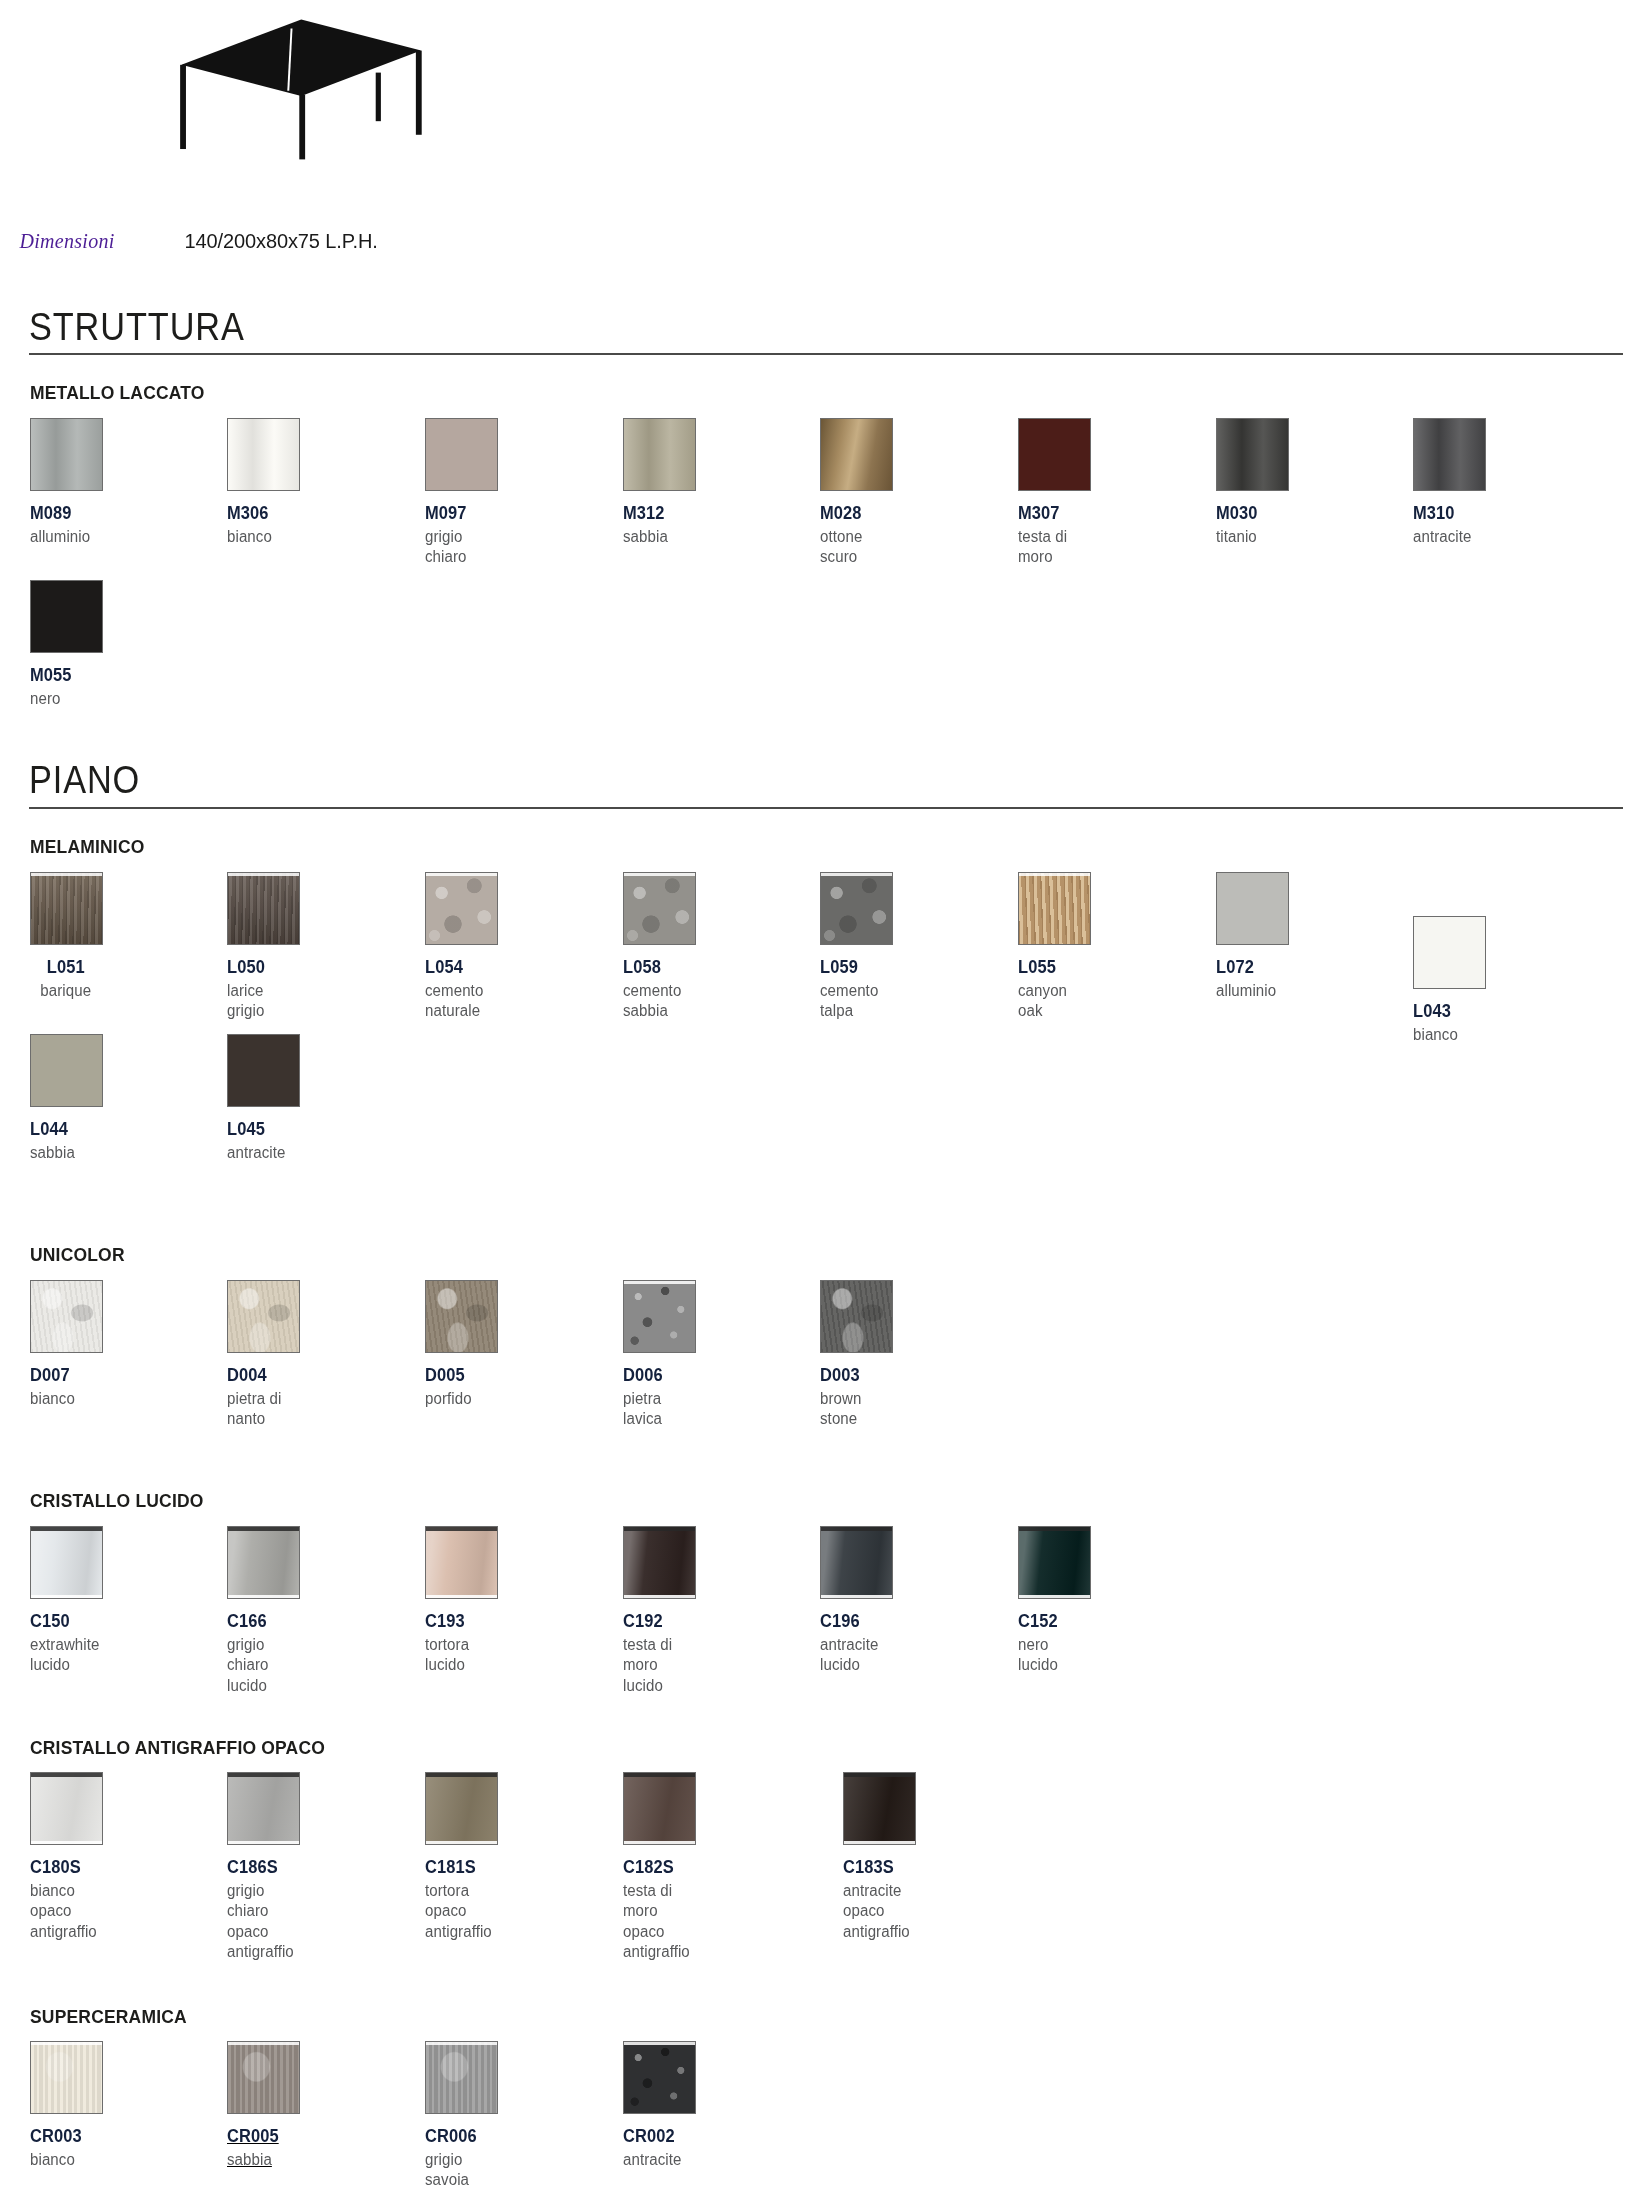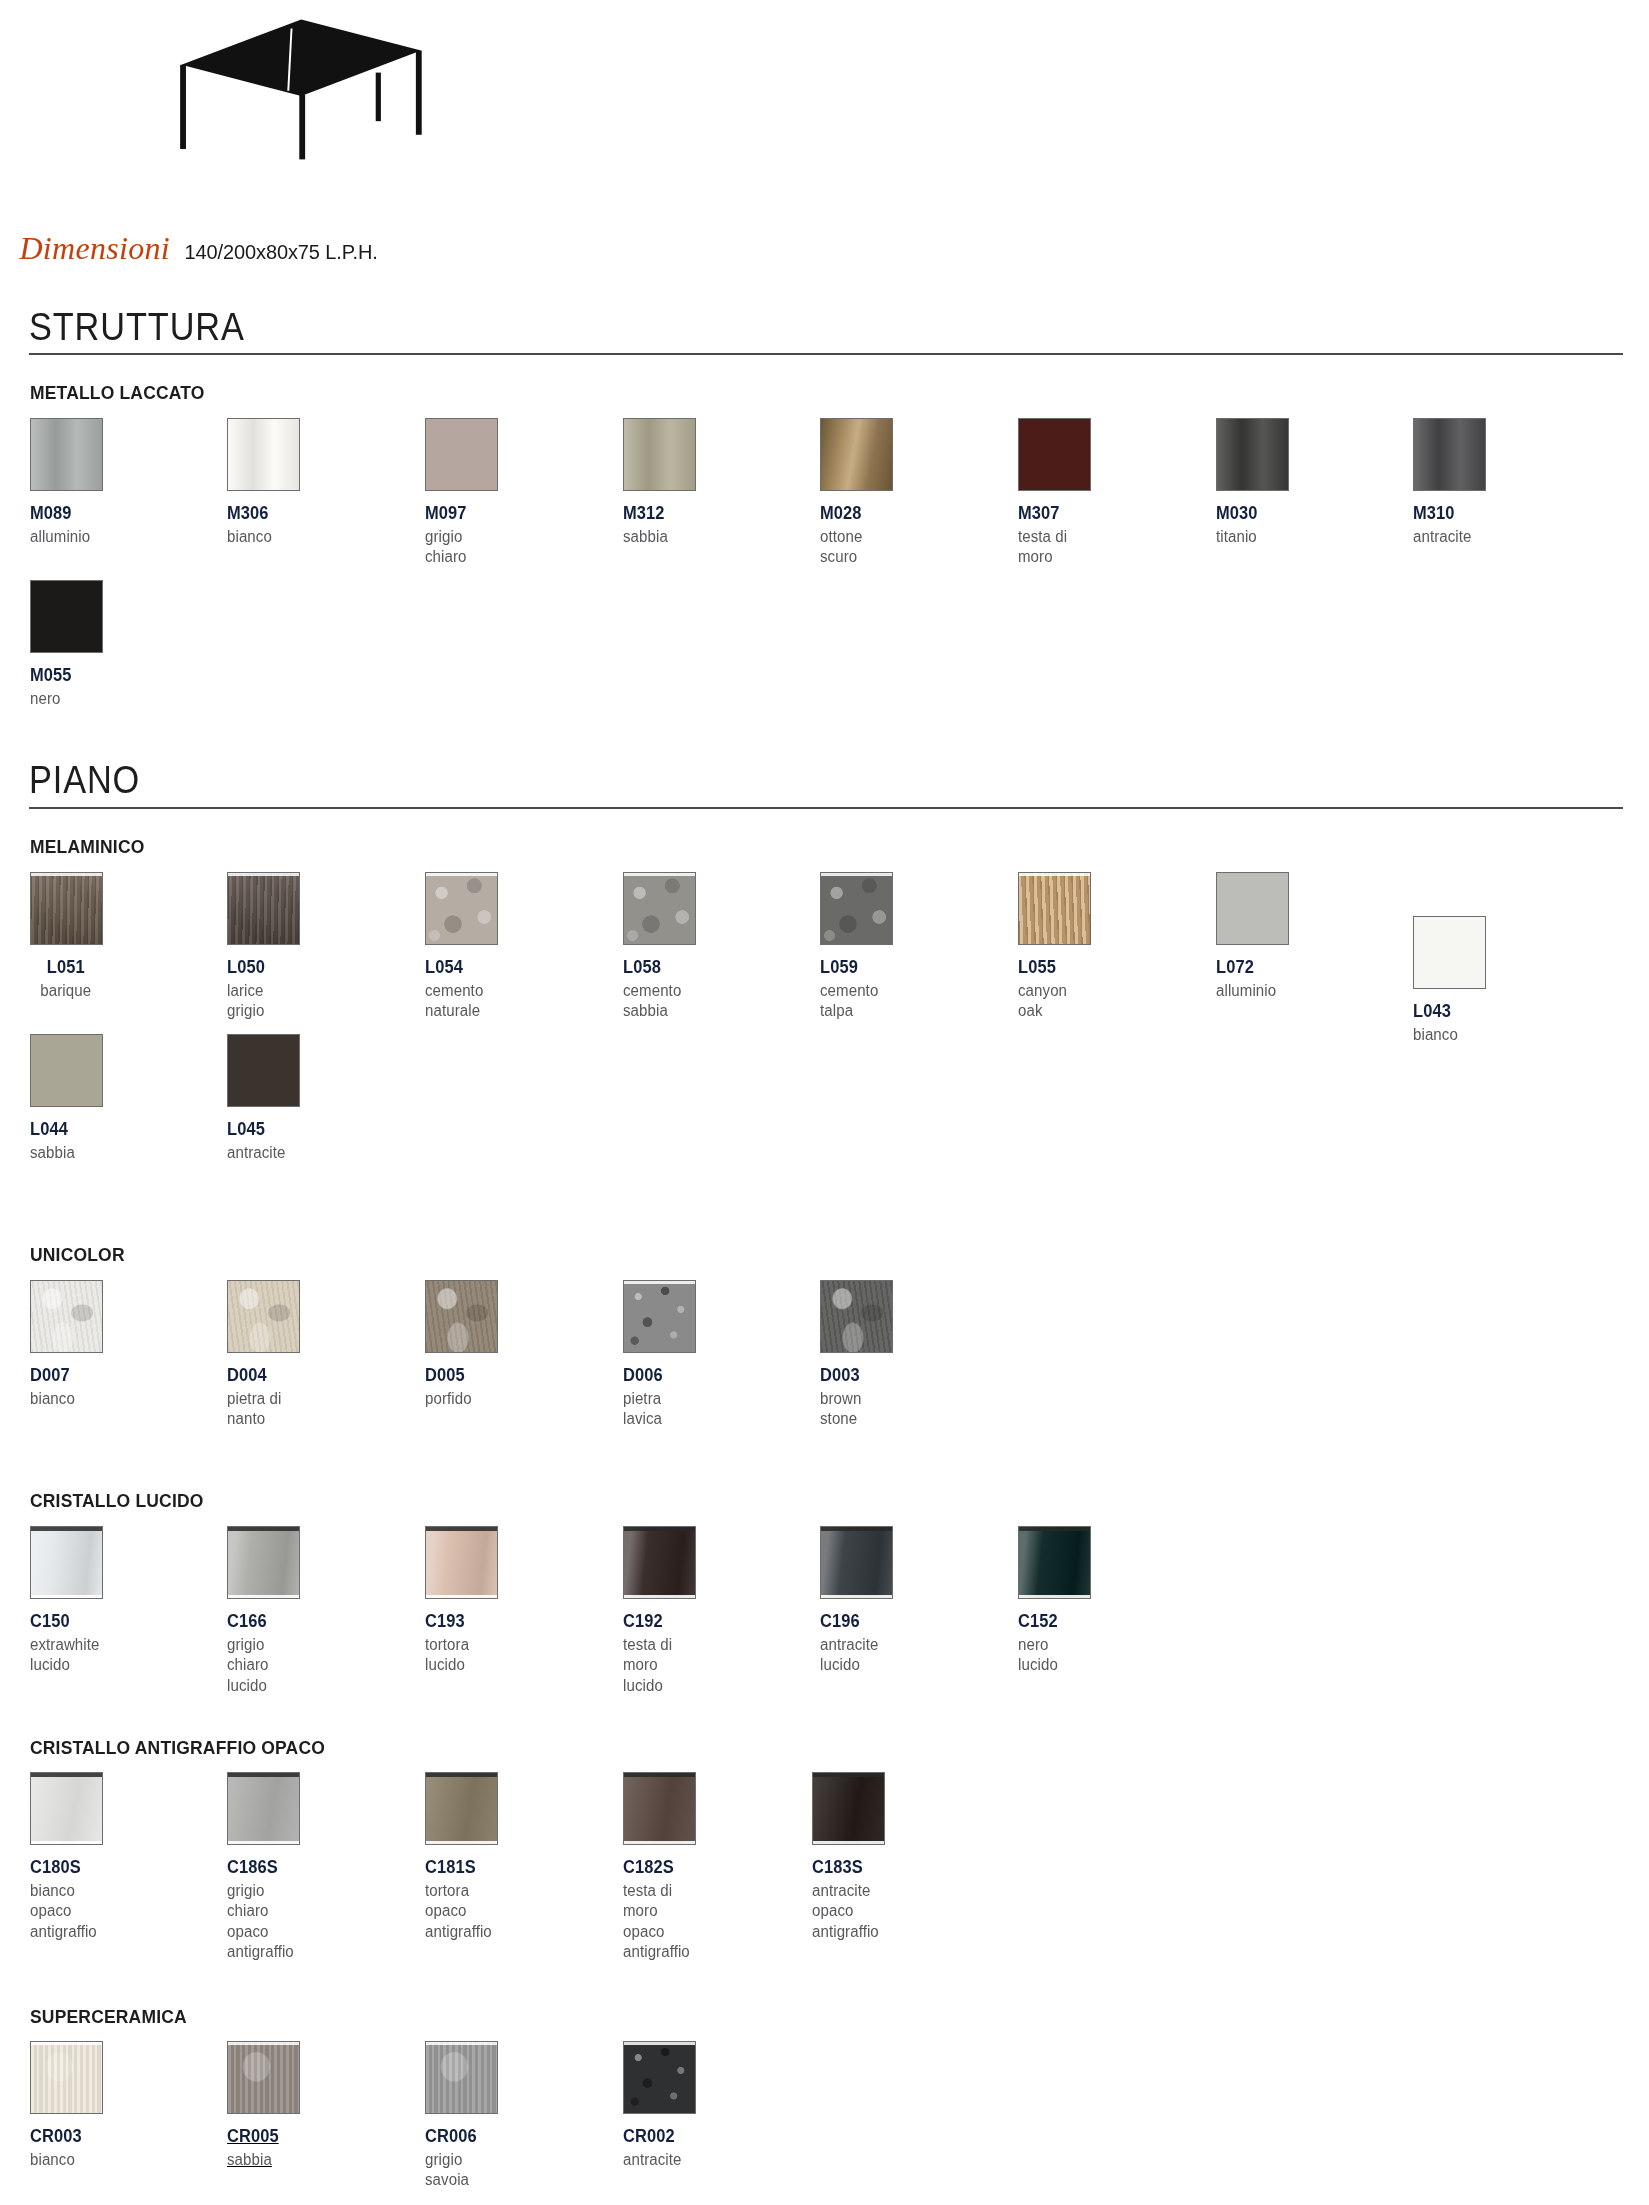--- a/index.html
+++ b/index.html
@@ -17,22 +17,22 @@
   .hero { position:absolute; left:0; top:0; width:1649px; height:194px; }
   .hero svg { position:absolute; left:162px; top:13px; }
 
   .dim-row {
     position:absolute; left:19.4px; top:230px;
     display:flex; align-items:baseline;
   }
   .dim-label {
     font-family:"Liberation Serif", serif;
     font-style:italic;
-    font-size:32px;
-    color:#c2410c;
+    font-size:20px;
+    color:#4c1d95;
     width:165px;
     letter-spacing:0.3px;
   }
   .dim-value {
     font-size:20px;
     color:#1a1a1a;
     letter-spacing:-0.1px;
   }
 
   
@@ -349,21 +349,21 @@
       </div>
       <div class="swatch" style="left: 623px; top: 1772px;">
         <div class="chip" style="background: linear-gradient(100deg, rgba(255, 255, 255, 0.16), rgba(0, 0, 0, 0.07) 60%, rgba(255, 255, 255, 0.06)), rgb(89, 71, 64);">
           <div class="gloss-bottom"></div>
           <div class="edge-dark"></div>
         </div>
         <div class="code">C182S</div>
         <div class="desc">testa di moro opaco
 antigraffio</div>
       </div>
-      <div class="swatch" style="left: 812px; top: 1772px;">
+      <div class="swatch" style="left: 843px; top: 1772px;">
         <div class="chip" style="background: linear-gradient(100deg, rgba(255, 255, 255, 0.16), rgba(0, 0, 0, 0.07) 60%, rgba(255, 255, 255, 0.06)), rgb(36, 27, 23);">
           <div class="gloss-bottom"></div>
           <div class="edge-dark"></div>
         </div>
         <div class="code">C183S</div>
         <div class="desc">antracite opaco
 antigraffio</div>
       </div>
       <div class="group-title" style="top: 2006px;">SUPERCERAMICA</div>
       <div class="swatch" style="left: 30px; top: 2041px;">

